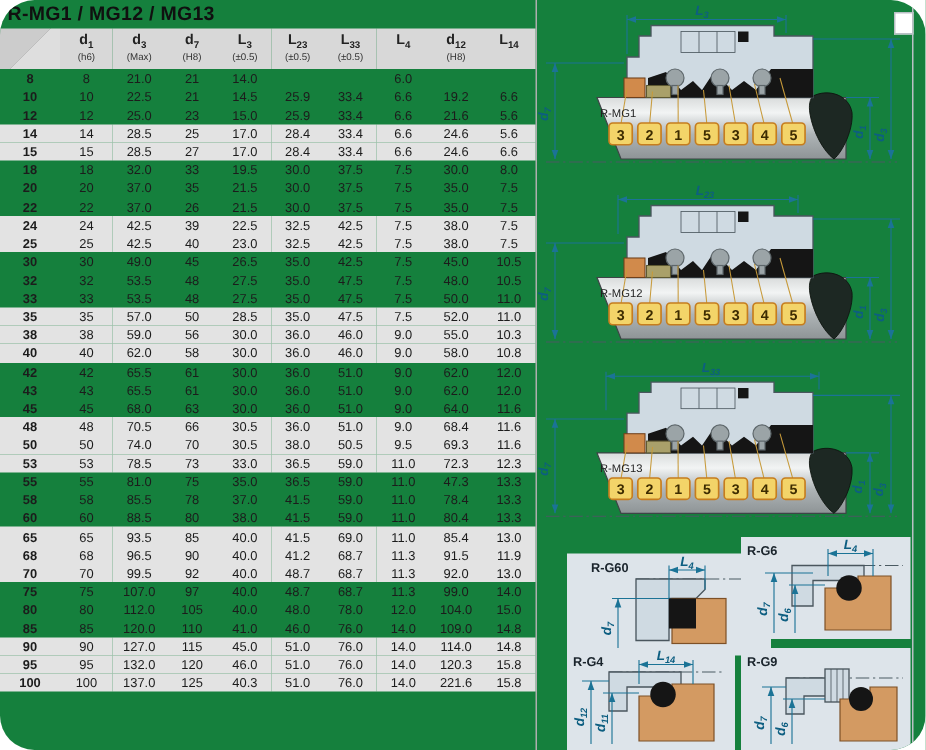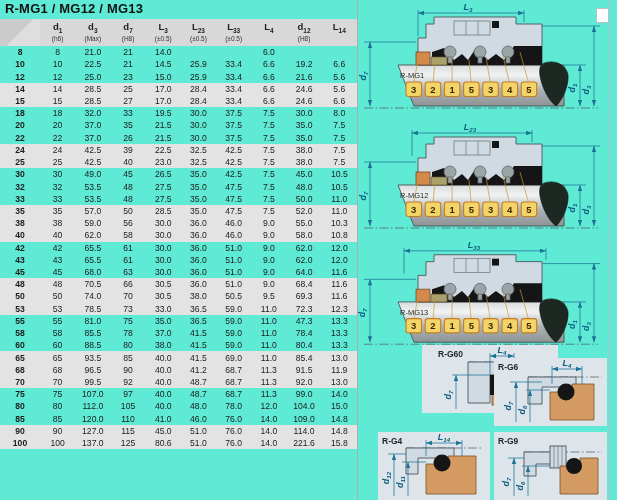--- a/index.html
+++ b/index.html
@@ -1,17 +1,17 @@
 <!DOCTYPE html>
 <html><head>
 <meta charset="utf-8">
 <style>
   html,body{margin:0;padding:0;background:#fff;}
-  #root{position:relative;width:617px;height:500px;background:#5eead4;overflow:hidden;
-        font-family:"Liberation Sans",sans-serif;color:#1c1c1c;}
+  #root{position:relative;width:617px;height:500px;background:#15803d;overflow:hidden;
+        font-family:"Liberation Sans",sans-serif;color:#1c1c1c;border-radius:23px;}
 
   
   .title{position:absolute;left:5px;top:1px;font-size:13px;font-weight:bold;color:#101010;letter-spacing:.2px;}
 
   
   .table-wrap{position:absolute;left:0;top:19px;width:357px;}
   table{border-collapse:collapse;table-layout:fixed;width:357px;}
   thead th{background:#d8d8d8;height:27px;font-size:9.5px;font-weight:bold;color:#222;
            text-align:center;padding:0;vertical-align:middle;line-height:1;}
   thead th sub{font-size:6.5px;}
@@ -468,25 +468,37 @@
             <td>127.0</td>
             <td>115</td>
             <td>45.0</td>
             <td>51.0</td>
             <td>76.0</td>
             <td>14.0</td>
             <td>114.0</td>
             <td>14.8</td>
           </tr>
           <tr class="g">
+            <th>95</th>
+            <td>95</td>
+            <td>132.0</td>
+            <td>120</td>
+            <td>46.0</td>
+            <td>51.0</td>
+            <td>76.0</td>
+            <td>14.0</td>
+            <td>120.3</td>
+            <td>15.8</td>
+          </tr>
+          <tr class="g">
             <th>100</th>
             <td>100</td>
             <td>137.0</td>
             <td>125</td>
-            <td>80.6</td>
+            <td>40.3</td>
             <td>51.0</td>
             <td>76.0</td>
             <td>14.0</td>
             <td>221.6</td>
             <td>15.8</td>
           </tr>
         </tbody>
     </table>
   </div>
 
@@ -647,21 +659,21 @@
       <path class="dim" d="M208,63 H230 M224,63 V104 M186,24 H244 M238,24 V104"></path>
       <polygon class="arr" points="224,63 221.8,69 226.2,69"></polygon>
         <polygon class="arr" points="224,104 221.8,98 226.2,98"></polygon>
       <polygon class="arr" points="238,24 235.8,30 240.2,30"></polygon>
         <polygon class="arr" points="238,104 235.8,98 240.2,98"></polygon>
       <text class="dimt" transform="rotate(-90 219 86)" x="219" y="86" text-anchor="middle"><tspan>d</tspan><tspan class="sub" dy="2">1</tspan></text>
       <text class="dimt" transform="rotate(-90 233 88)" x="233" y="88" text-anchor="middle"><tspan>d</tspan><tspan class="sub" dy="2">3</tspan></text>
     </svg>
   </div>
 
-  <div class="seat" style="left:378px;top:345px;width:136px;height:68px;margin-left:44px;">
+  <div class="seat" style="left:378px;top:369px;width:136px;height:68px;">
     <svg viewBox="0 0 112 68">
       <text class="seatlabel" x="4" y="12">R-G60</text>
       <path class="cl" d="M34,17 H106"></path>
       <path class="bl" d="M34,17 H80 V24 L74,30 H56 V58 H34 Z"></path>
       <rect class="tan" x="58" y="30" width="36" height="30"></rect>
       <rect class="blk" x="56" y="30" width="18" height="20"></rect>
       <path class="dim" d="M56,30 V8 M80,24 V8 M56,11 H80 M56,30 H18 M22,30 V64"></path>
       <polygon class="arr" points="56,11 62,8.8 62,13.2"></polygon>
         <polygon class="arr" points="80,11 74,8.8 74,13.2"></polygon>
       <polygon class="arr" points="22,30 19.8,36 24.2,36"></polygon>

